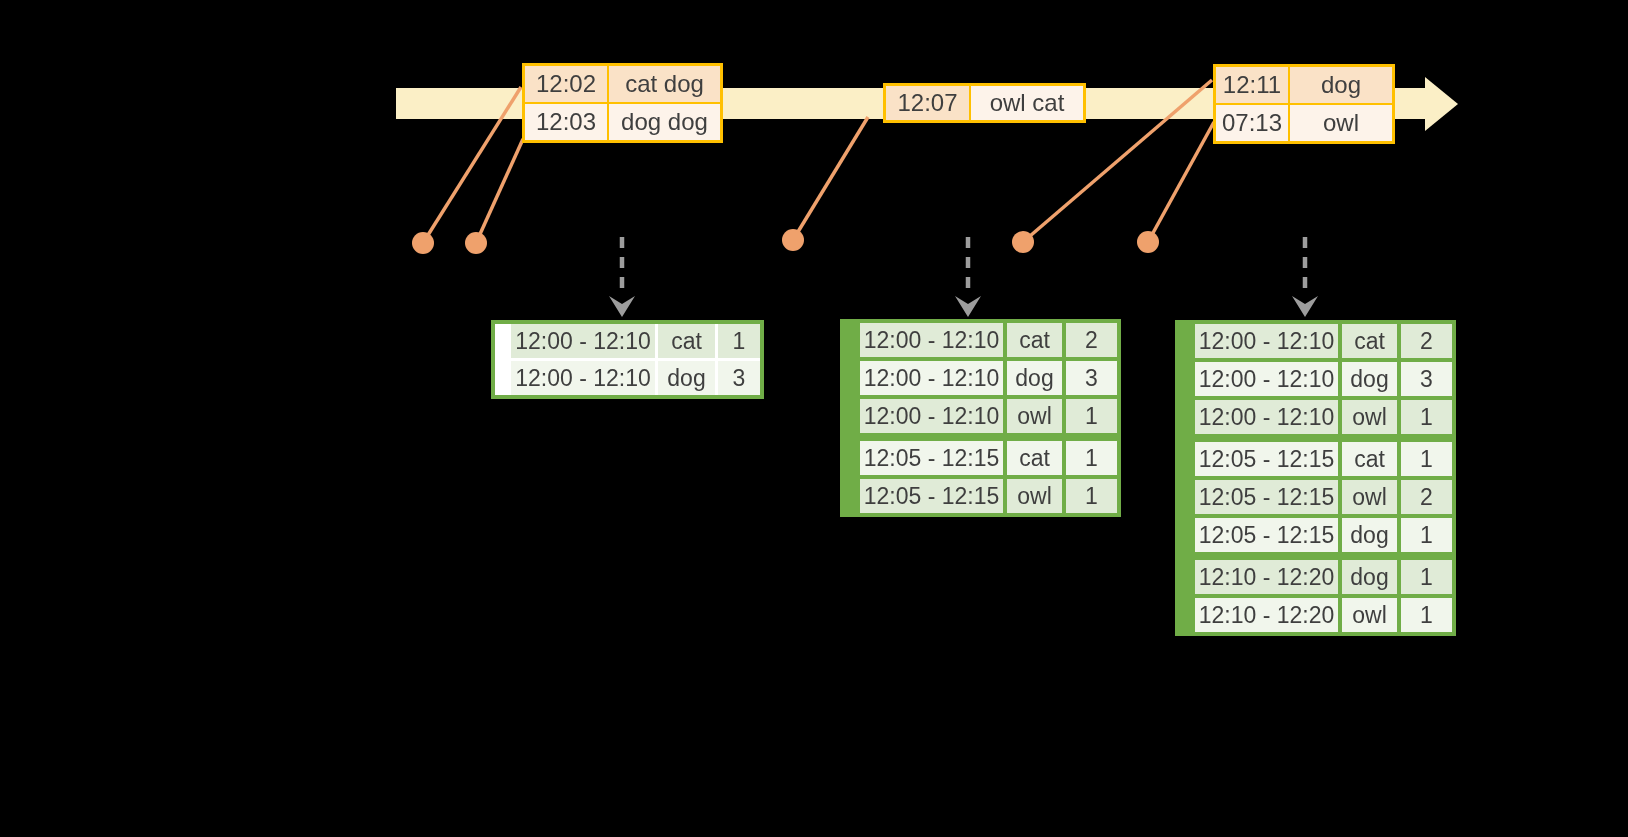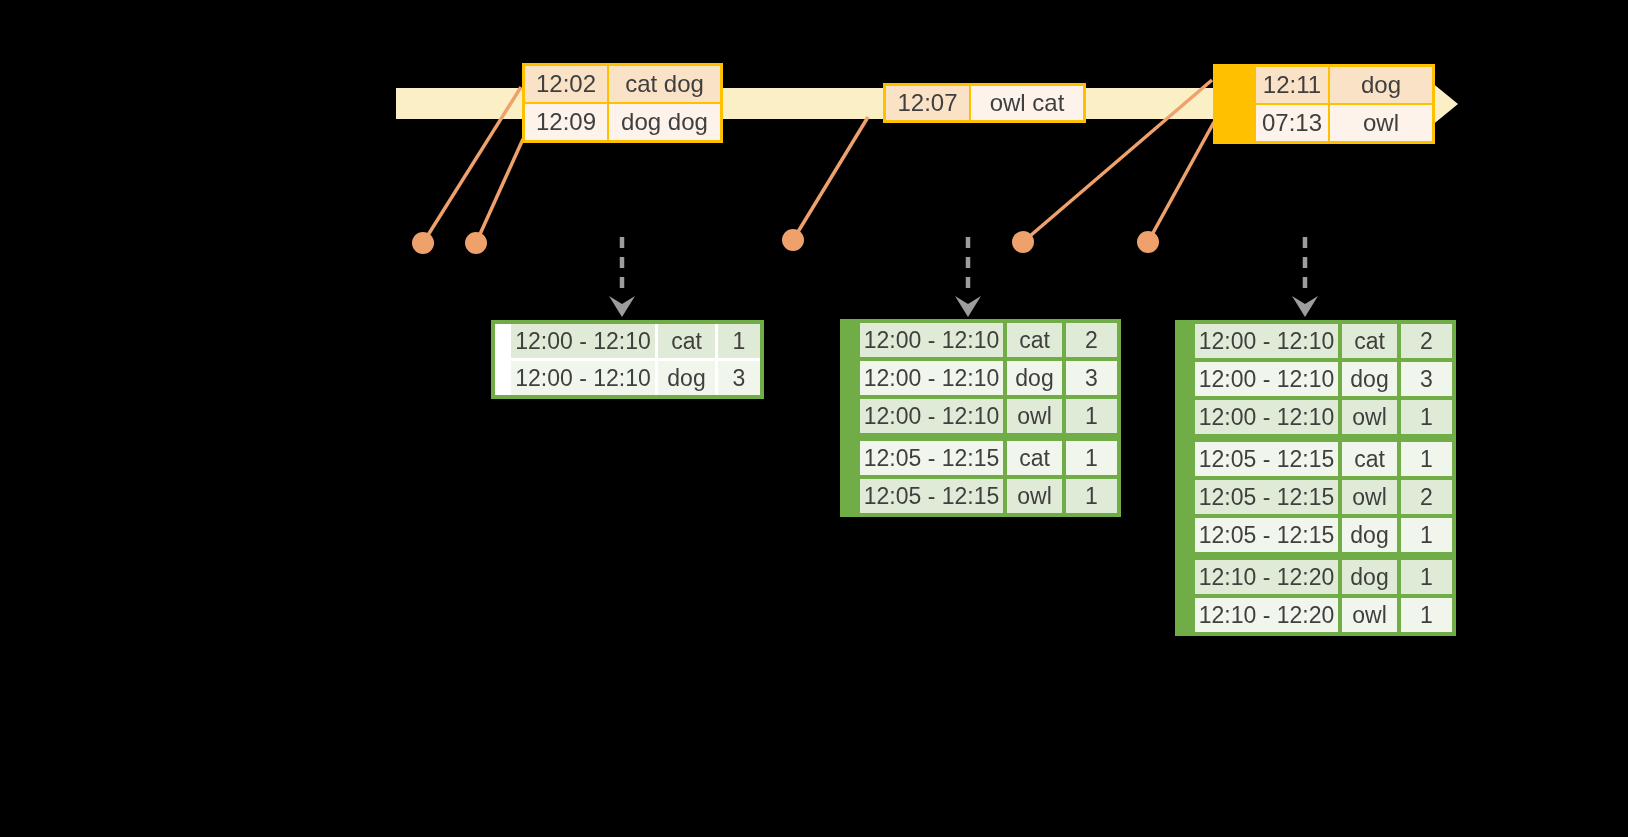--- a/index.html
+++ b/index.html
@@ -36,21 +36,21 @@
     display:grid;grid-auto-rows:36px;gap:2px;
     font-size:24px;
   }
   .event-box .row{display:grid;gap:2px;grid-template-columns:inherit;}
   .event-box{grid-auto-flow:row;}
   .ebox-1{left:522px;top:63px;}
   .ebox-1 .row{grid-template-columns:82px 111px;}
   .ebox-2{left:867px;top:83px;}
   .ebox-2 .row{grid-template-columns:83px 112px;}
   .ebox-2{grid-auto-rows:34px;margin-left:16px;}
-  .ebox-3{left:1213px;top:64px;padding-left:40px;}
+  .ebox-3{left:1213px;top:64px;}
   .ebox-3 .row{grid-template-columns:72px 102px;}
   .event-box .cell{
     display:flex;align-items:center;justify-content:center;
     white-space:nowrap;
   }
   .event-box .cell.dark{background:var(--event-row-dark);}
   .event-box .cell.light{background:var(--event-row-light);}
   
   .rtable{
     position:absolute;z-index:3;
@@ -109,21 +109,21 @@
       <polygon class="trigger-head" points="1292,296 1305,304 1318,296 1305,317"></polygon>
     </g>
   </svg>
 
   <div class="event-box ebox-1">
     <div class="row">
       <div class="cell dark time">12:02</div>
       <div class="cell dark value">cat dog</div>
     </div>
     <div class="row">
-      <div class="cell light time">12:09</div>
+      <div class="cell light time">12:03</div>
       <div class="cell light value">dog dog</div>
     </div>
   </div>
 
   <div class="event-box ebox-2">
     <div class="row">
       <div class="cell dark time">12:07</div>
       <div class="cell light value">owl cat</div>
     </div>
   </div>

